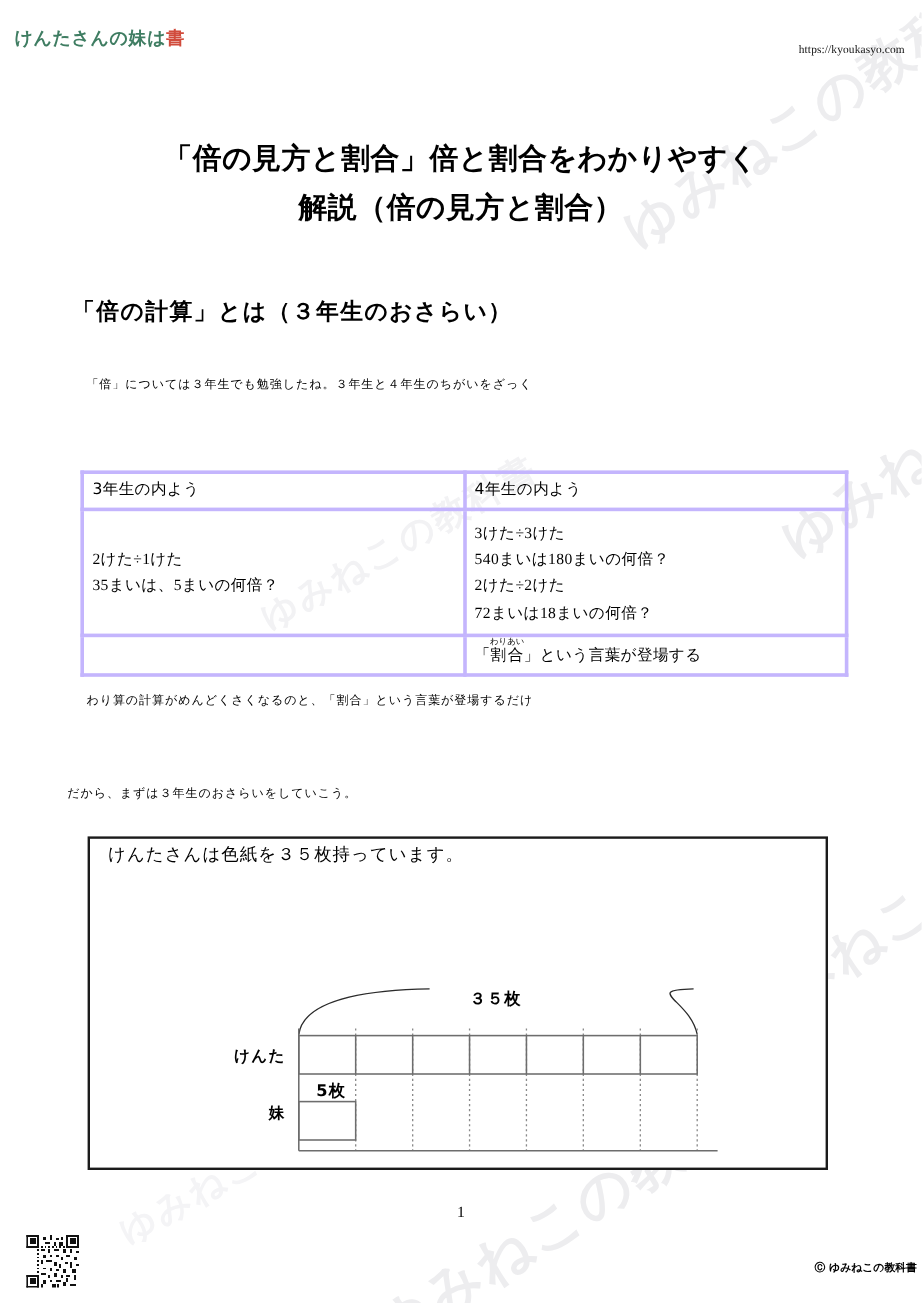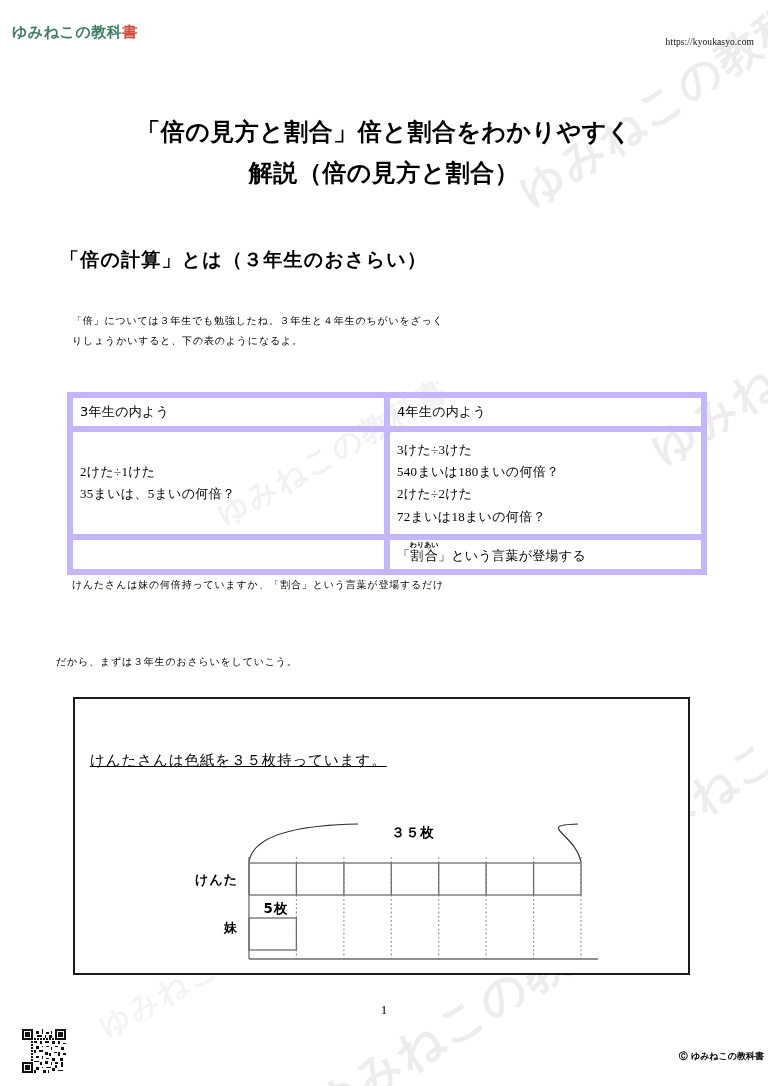--- a/index.html
+++ b/index.html
@@ -107,58 +107,57 @@
     position: absolute;
     left: 67px;
     top: 392px;
     width: 640px;
     border-collapse: collapse;
     table-layout: fixed;
     font-family: "DejaVu Sans", sans-serif;
     font-size: 13px;
   }
   .cmp-table td {
-    border: 6px solid #c4b5fd;
+    border: 3px solid #c4b5fd;
     vertical-align: middle;
     padding: 5px 7px;
     line-height: 1.72;
     letter-spacing: 0.3px;
   }
   .cmp-table .head-row td { height: 22px; padding: 3px 7px; }
   .cmp-table .body-row td { height: 92px; }
   .cmp-table .foot-row td { height: 25px; padding: 2px 7px; }
   .cmp-table .cellline { display: block; white-space: nowrap; font-family: Liberation Serif, serif; }
   ruby { ruby-position: over; }
   rt {
     font-size: 7px;
-    font-weight: 700;
+    font-weight: 400;
     letter-spacing: 0px;
     line-height: 1;
   }
 
   
   .problem-box {
     position: absolute;
     left: 73px;
     top: 697px;
     width: 617px;
     height: 278px;
     border: 2.5px solid #1b1b1b;
     background: #fff;
     box-sizing: border-box;
   }
   .problem-text {
     position: absolute;
     left: 90px;
-    top: 746px;
+    top: 699px;
     font-family: "DejaVu Sans", sans-serif;
     font-size: 14.5px;
     line-height: 1.95;
     letter-spacing: 0.9px;
-    text-decoration: underline;
   }
   .problem-text p { margin: 0; }
 
   
   .diagram {
     position: absolute;
     left: 73px;
     top: 697px;
     width: 617px;
     height: 278px;
@@ -211,33 +210,32 @@
   <div class="wm wm1">ゆみねこの教科書</div>
   <div class="wm wm2">ゆみねこの教科書</div>
   <div class="wm wm3">ゆみねこの教科書</div>
   <div class="wm wm4">ゆみねこの教科書</div>
   <div class="wm wm5">ゆみねこの教科書</div>
   <div class="wm wm6">ゆみねこの教科書</div>
 </div>
 
 <div class="content">
 
-  <div class="logo"><span>ゆみねこの教科</span><span class="accent">書</span></div>
+  <div class="logo"><span>けんたさんの妹は</span><span class="accent">書</span></div>
   <div class="site-url">https://kyoukasyo.com</div>
 
   <div class="doc-title">
     <span class="line">「倍の見方と割合」倍と割合をわかりやすく</span>
     <span class="line">解説（倍の見方と割合）</span>
   </div>
 
   <div class="section-heading">「倍の計算」とは（３年生のおさらい）</div>
 
   <div class="para para-intro">
     <p>「倍」については３年生でも勉強したね。３年生と４年生のちがいをざっく</p>
-    <p>りしょうかいすると、下の表のようになるよ。</p>
   </div>
 
   <table class="cmp-table">
     <colgroup>
         <col style="width:50%">
         <col style="width:50%">
       </colgroup>
     <tbody>
       <tr class="head-row">
         <td>3年生の内よう</td>
@@ -256,21 +254,21 @@
         </td>
       </tr>
       <tr class="foot-row">
         <td></td>
         <td><span>「</span><ruby><span>割合</span><rt>わりあい</rt></ruby><span>」という言葉が登場する</span></td>
       </tr>
     </tbody>
   </table>
 
   <div class="para para-after">
-    <p>けんたさんは妹の何倍持っていますか、「割合」という言葉が登場するだけ</p>
+    <p>わり算の計算がめんどくさくなるのと、「割合」という言葉が登場するだけ</p>
   </div>
 
   <div class="para para-lead">
     <p>だから、まずは３年生のおさらいをしていこう。</p>
   </div>
 
   <div class="problem-box"></div>
   <div class="problem-text">
     <p>けんたさんは色紙を３５枚持っています。</p>
   </div>

